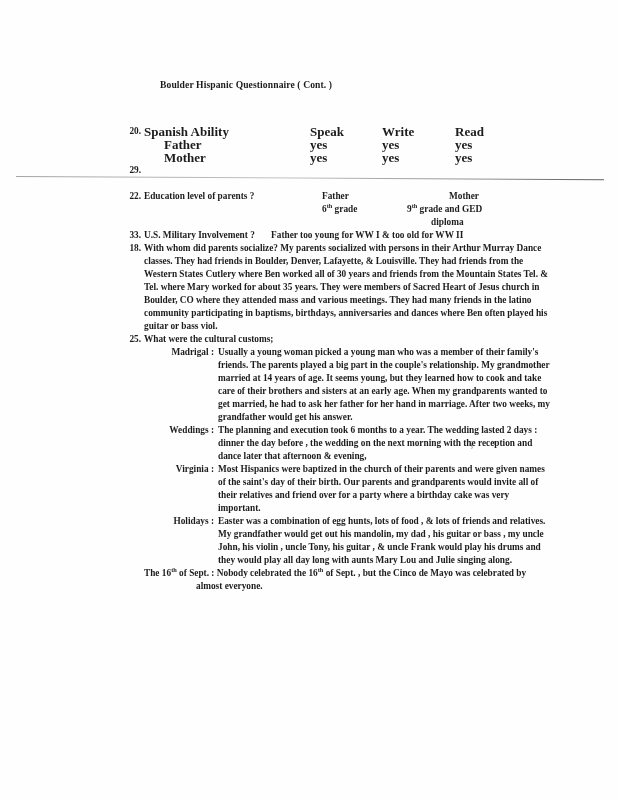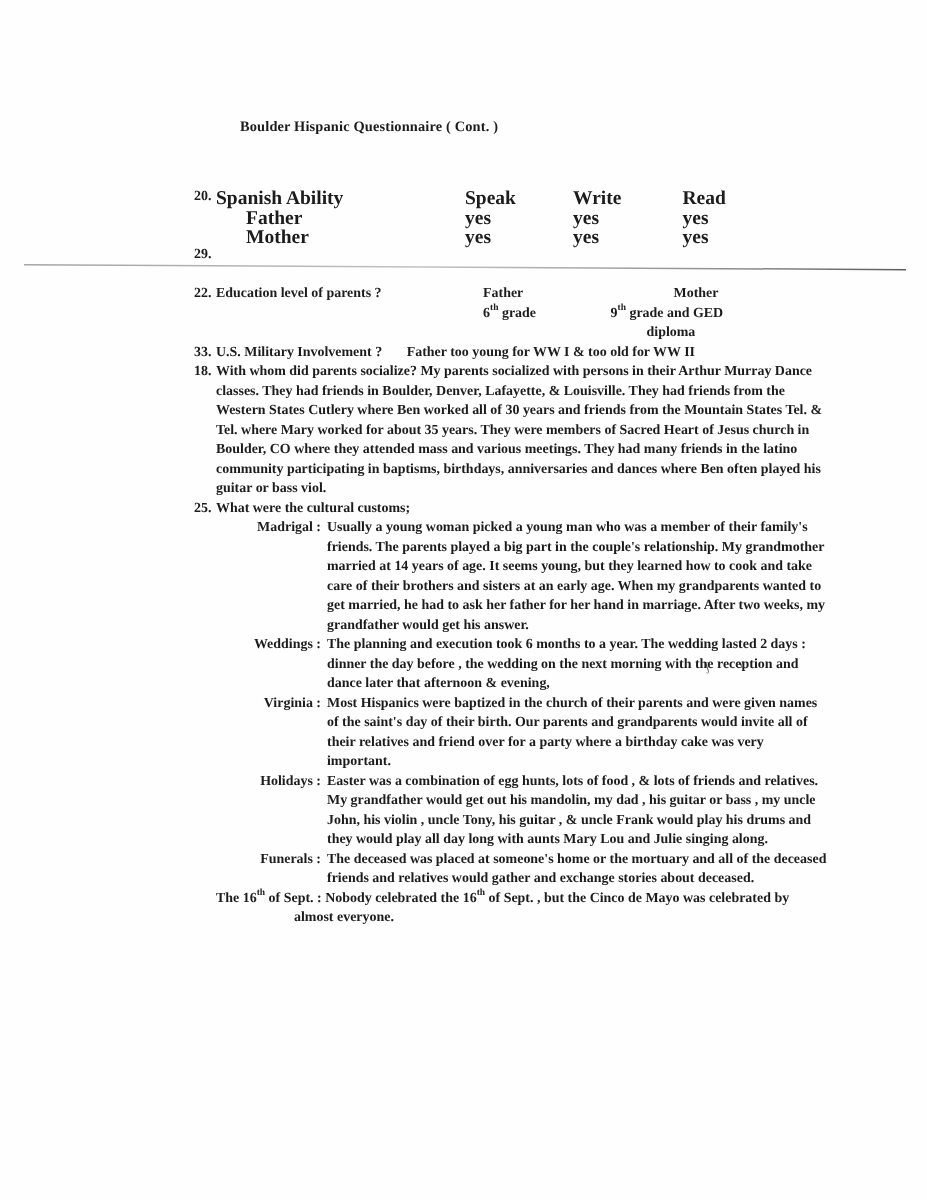--- a/index.html
+++ b/index.html
@@ -234,21 +234,17 @@
     <div class="sub">
       <span class="sub-label">Virginia :</span>
       <span class="sub-body">Most Hispanics were baptized in the church of their parents and were given names of the saint's day of their birth.  Our parents and grandparents would invite all of their relatives and friend over for a party where a birthday cake was very important.</span>
     </div>
 
     <div class="sub">
       <span class="sub-label">Holidays :</span>
       <span class="sub-body">Easter was a combination of egg hunts, lots of food , &amp; lots of friends and relatives.  My grandfather would get out his mandolin, my dad , his guitar or  bass , my uncle John, his violin , uncle Tony, his guitar , &amp; uncle Frank would play his drums and they would play all day long with aunts Mary Lou and Julie singing along.</span>
     </div>
 
-    <div class="sub">
-      <span class="sub-label">Funerals :</span>
-      <span class="sub-body">The deceased was placed at someone's home or the mortuary and all of the deceased  friends and relatives would gather and exchange stories about deceased.</span>
-    </div>
 
     <div class="hang"><span>The 16</span><sup>th</sup><span> of Sept. :  Nobody celebrated the 16</span><sup>th</sup><span> of Sept. , but the Cinco de Mayo  was celebrated by almost everyone.</span></div>
 
   </div>
 </div>
 
 </body></html>

